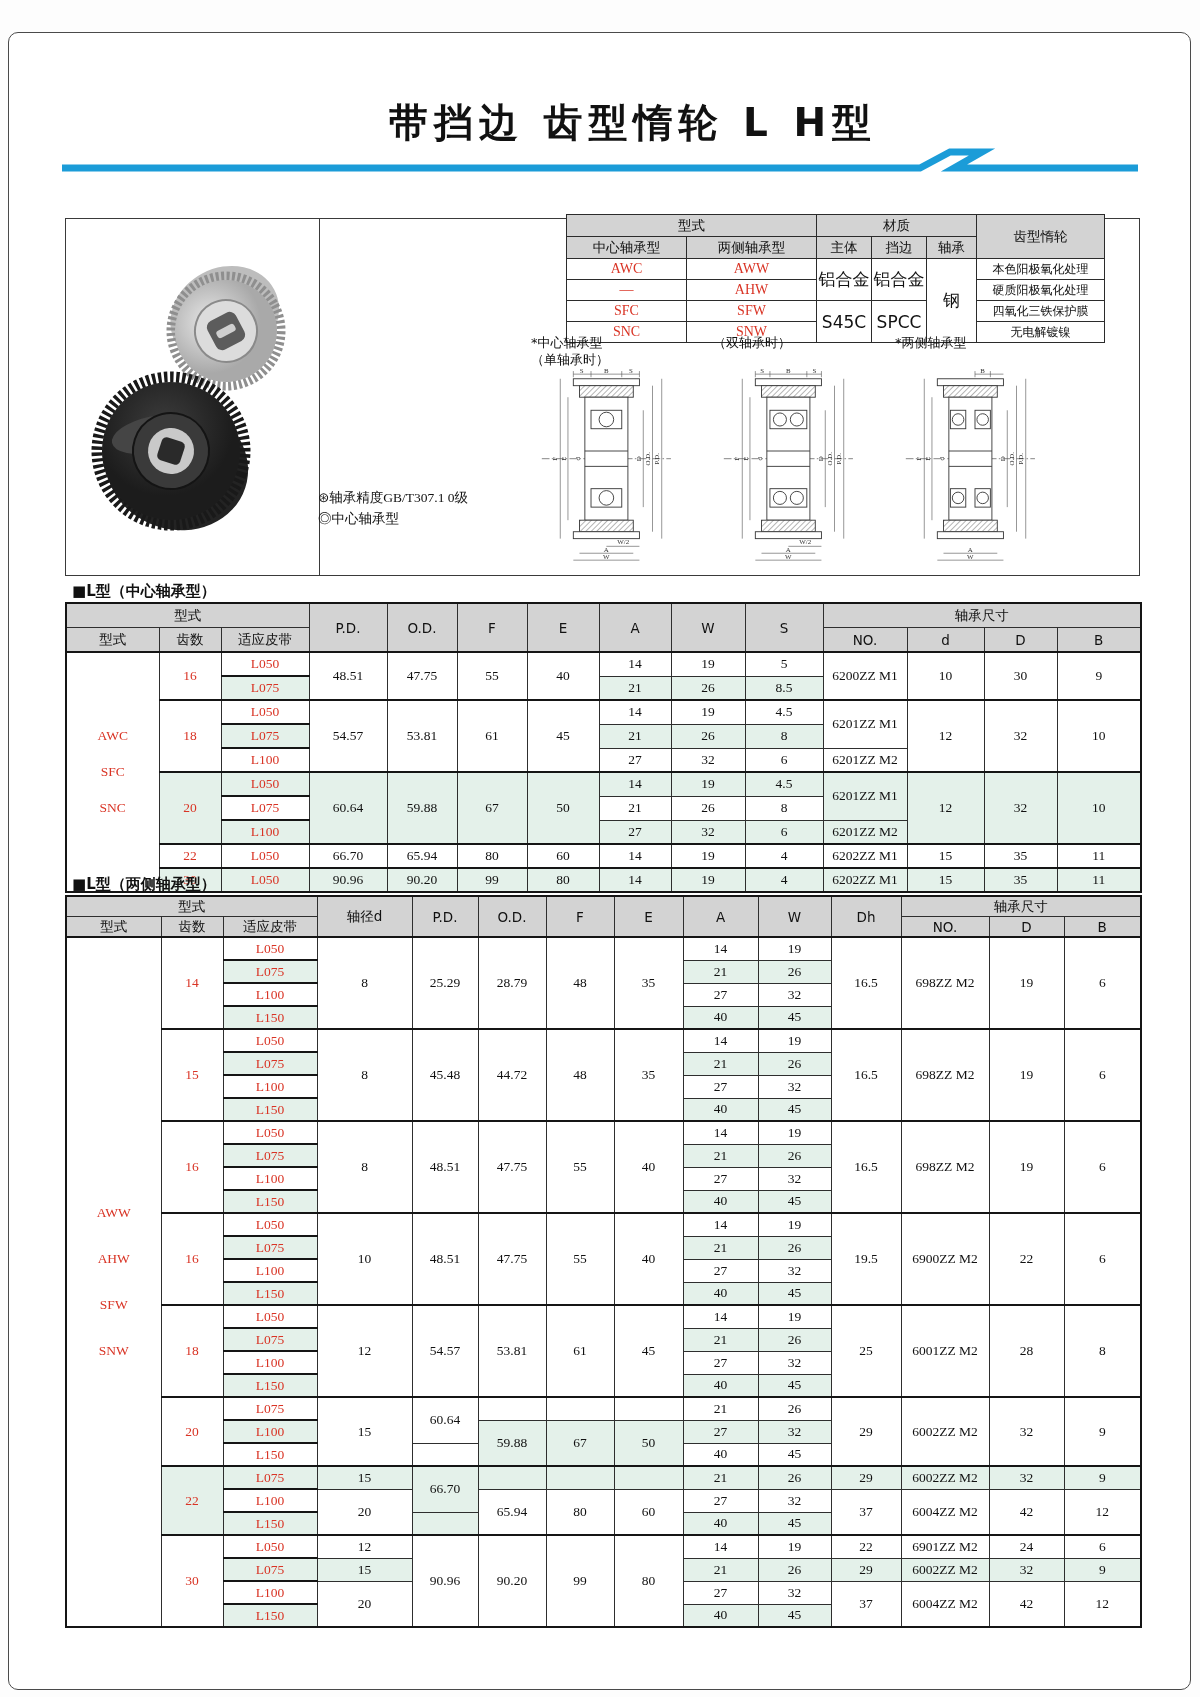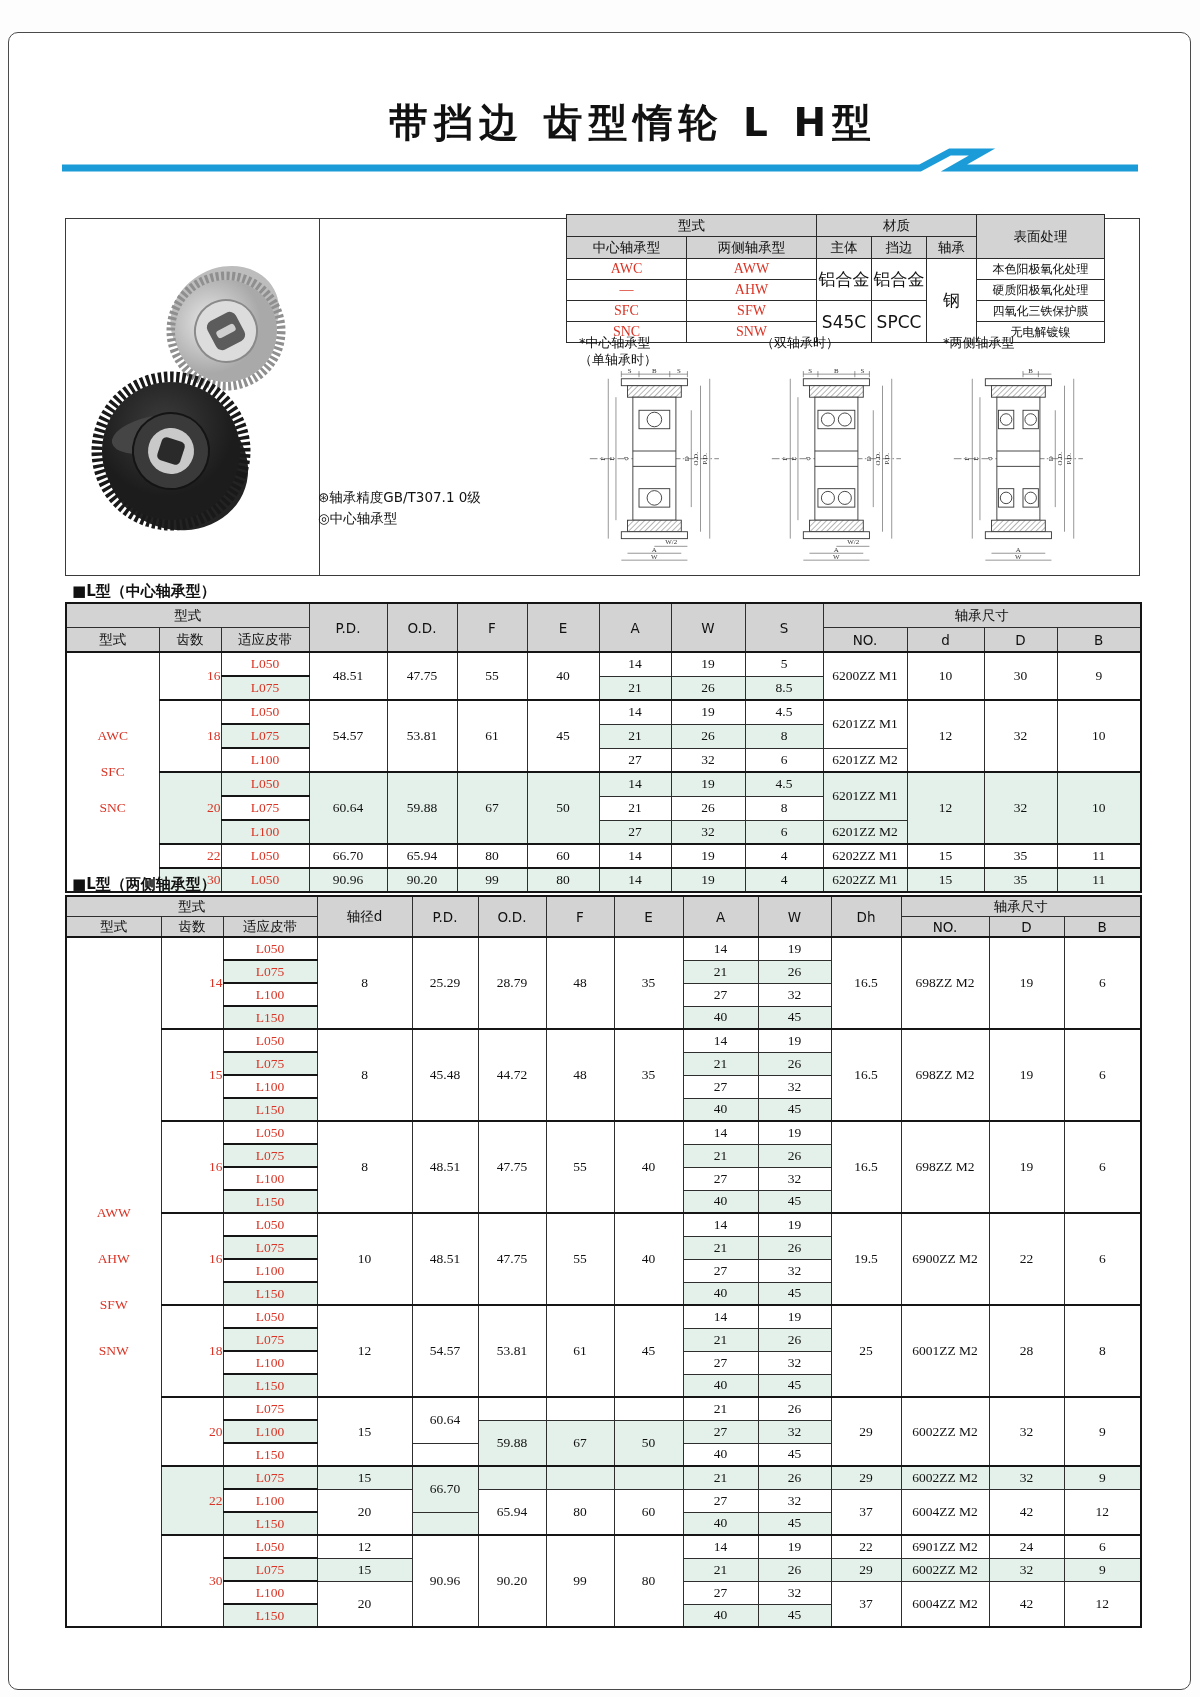--- a/index.html
+++ b/index.html
@@ -9,36 +9,36 @@
   .rule{position:absolute;left:62px;top:146px;}
   .topbox{position:absolute;left:65px;top:218px;width:1073px;height:356px;border:1px solid #3a3a3a;}
   .photopane{position:absolute;left:0;top:0;width:253px;height:356px;border-right:1px solid #3a3a3a;overflow:hidden;}
   .spec{position:absolute;left:500px;top:-5px;border-collapse:collapse;table-layout:fixed;width:538px;background:#fff;}
   .spec th,.spec td{border:1px solid #2b2b2b;text-align:center;vertical-align:middle;padding:0;font-weight:normal;}
   .spec th{background:var(--gray);font-size:13.5px;height:21px;}
   .spec td{height:20px;font-size:17px;}
   .spec .rn{color:var(--red);font-family:"Liberation Serif","DejaVu Serif",serif;font-size:14px;}
   .spec .sf{font-size:12px;}
   .drawlabel{font-size:13px;line-height:17px;white-space:pre;}
-  .drawing{position:absolute;margin-left:48px;}
-  .notes{position:absolute;left:252px;top:268px;font-size:13.5px;line-height:21px;}
+  .drawing{position:absolute;}
+  .notes{position:absolute;left:252px;top:268px;font-size:13.5px;line-height:21px;font-family:Liberation Serif, serif;}
   .secttitle{position:absolute;left:72px;font-size:15px;font-weight:bold;}
   .dt{border-collapse:collapse;table-layout:fixed;width:1075px;position:absolute;left:65px;background:#fff;}
   .dt th,.dt td{border:1px solid #2e2e2e;text-align:center;vertical-align:middle;padding:0;overflow:hidden;}
   .dt{border:2px solid #151515;}
   .dt thead th{background:var(--gray);font-weight:normal;font-size:13.5px;}
   .dt thead{border-bottom:2px solid #151515;}
   #table1 thead th{height:23px;}
   #table2 thead th{height:19px;}
   .dt tbody td{font-family:"Liberation Serif","DejaVu Serif",serif;font-size:13.5px;}
   #table1 tbody td{height:22px;}
   #table2 tbody td{height:21px;}
   .dt tbody tr:nth-child(even){background:var(--stripe);}
   .dt td.belt{color:var(--red);border-top-width:2px;border-bottom-width:2px;border-top-color:#151515;border-bottom-color:#151515;}
-  .dt td.rn{color:var(--red);text-align:right;}
+  .dt td.rn{color:var(--red);}
   .dt td.mcell{color:var(--red);}
   #table1 .mcell div{padding:10px 0;}
   #table2 .mcell div{padding:15px 0;}
   .dt tr.gs td{border-top:2px solid #151515;}
   svg text{font-family:"Liberation Serif","DejaVu Serif",serif;}
 </style>
 </head>
 <body>
 
 <div class="frame"></div>
@@ -89,21 +89,21 @@
         <col style="width: 130px;">
         <col style="width: 55px;">
         <col style="width: 55px;">
         <col style="width: 50px;">
         <col style="width: 128px;">
       </colgroup>
       <thead>
         <tr>
           <th class="h" colspan="2">型式</th>
           <th class="h" colspan="3">材质</th>
-          <th class="h" rowspan="2">表面处理</th>
+          <th class="h" rowspan="2">齿型惰轮</th>
         </tr>
         <tr>
           <th class="h">中心轴承型</th>
           <th class="h">两侧轴承型</th>
           <th class="h">主体</th>
           <th class="h">挡边</th>
           <th class="h">轴承</th>
         </tr>
       </thead>
       <tbody>

